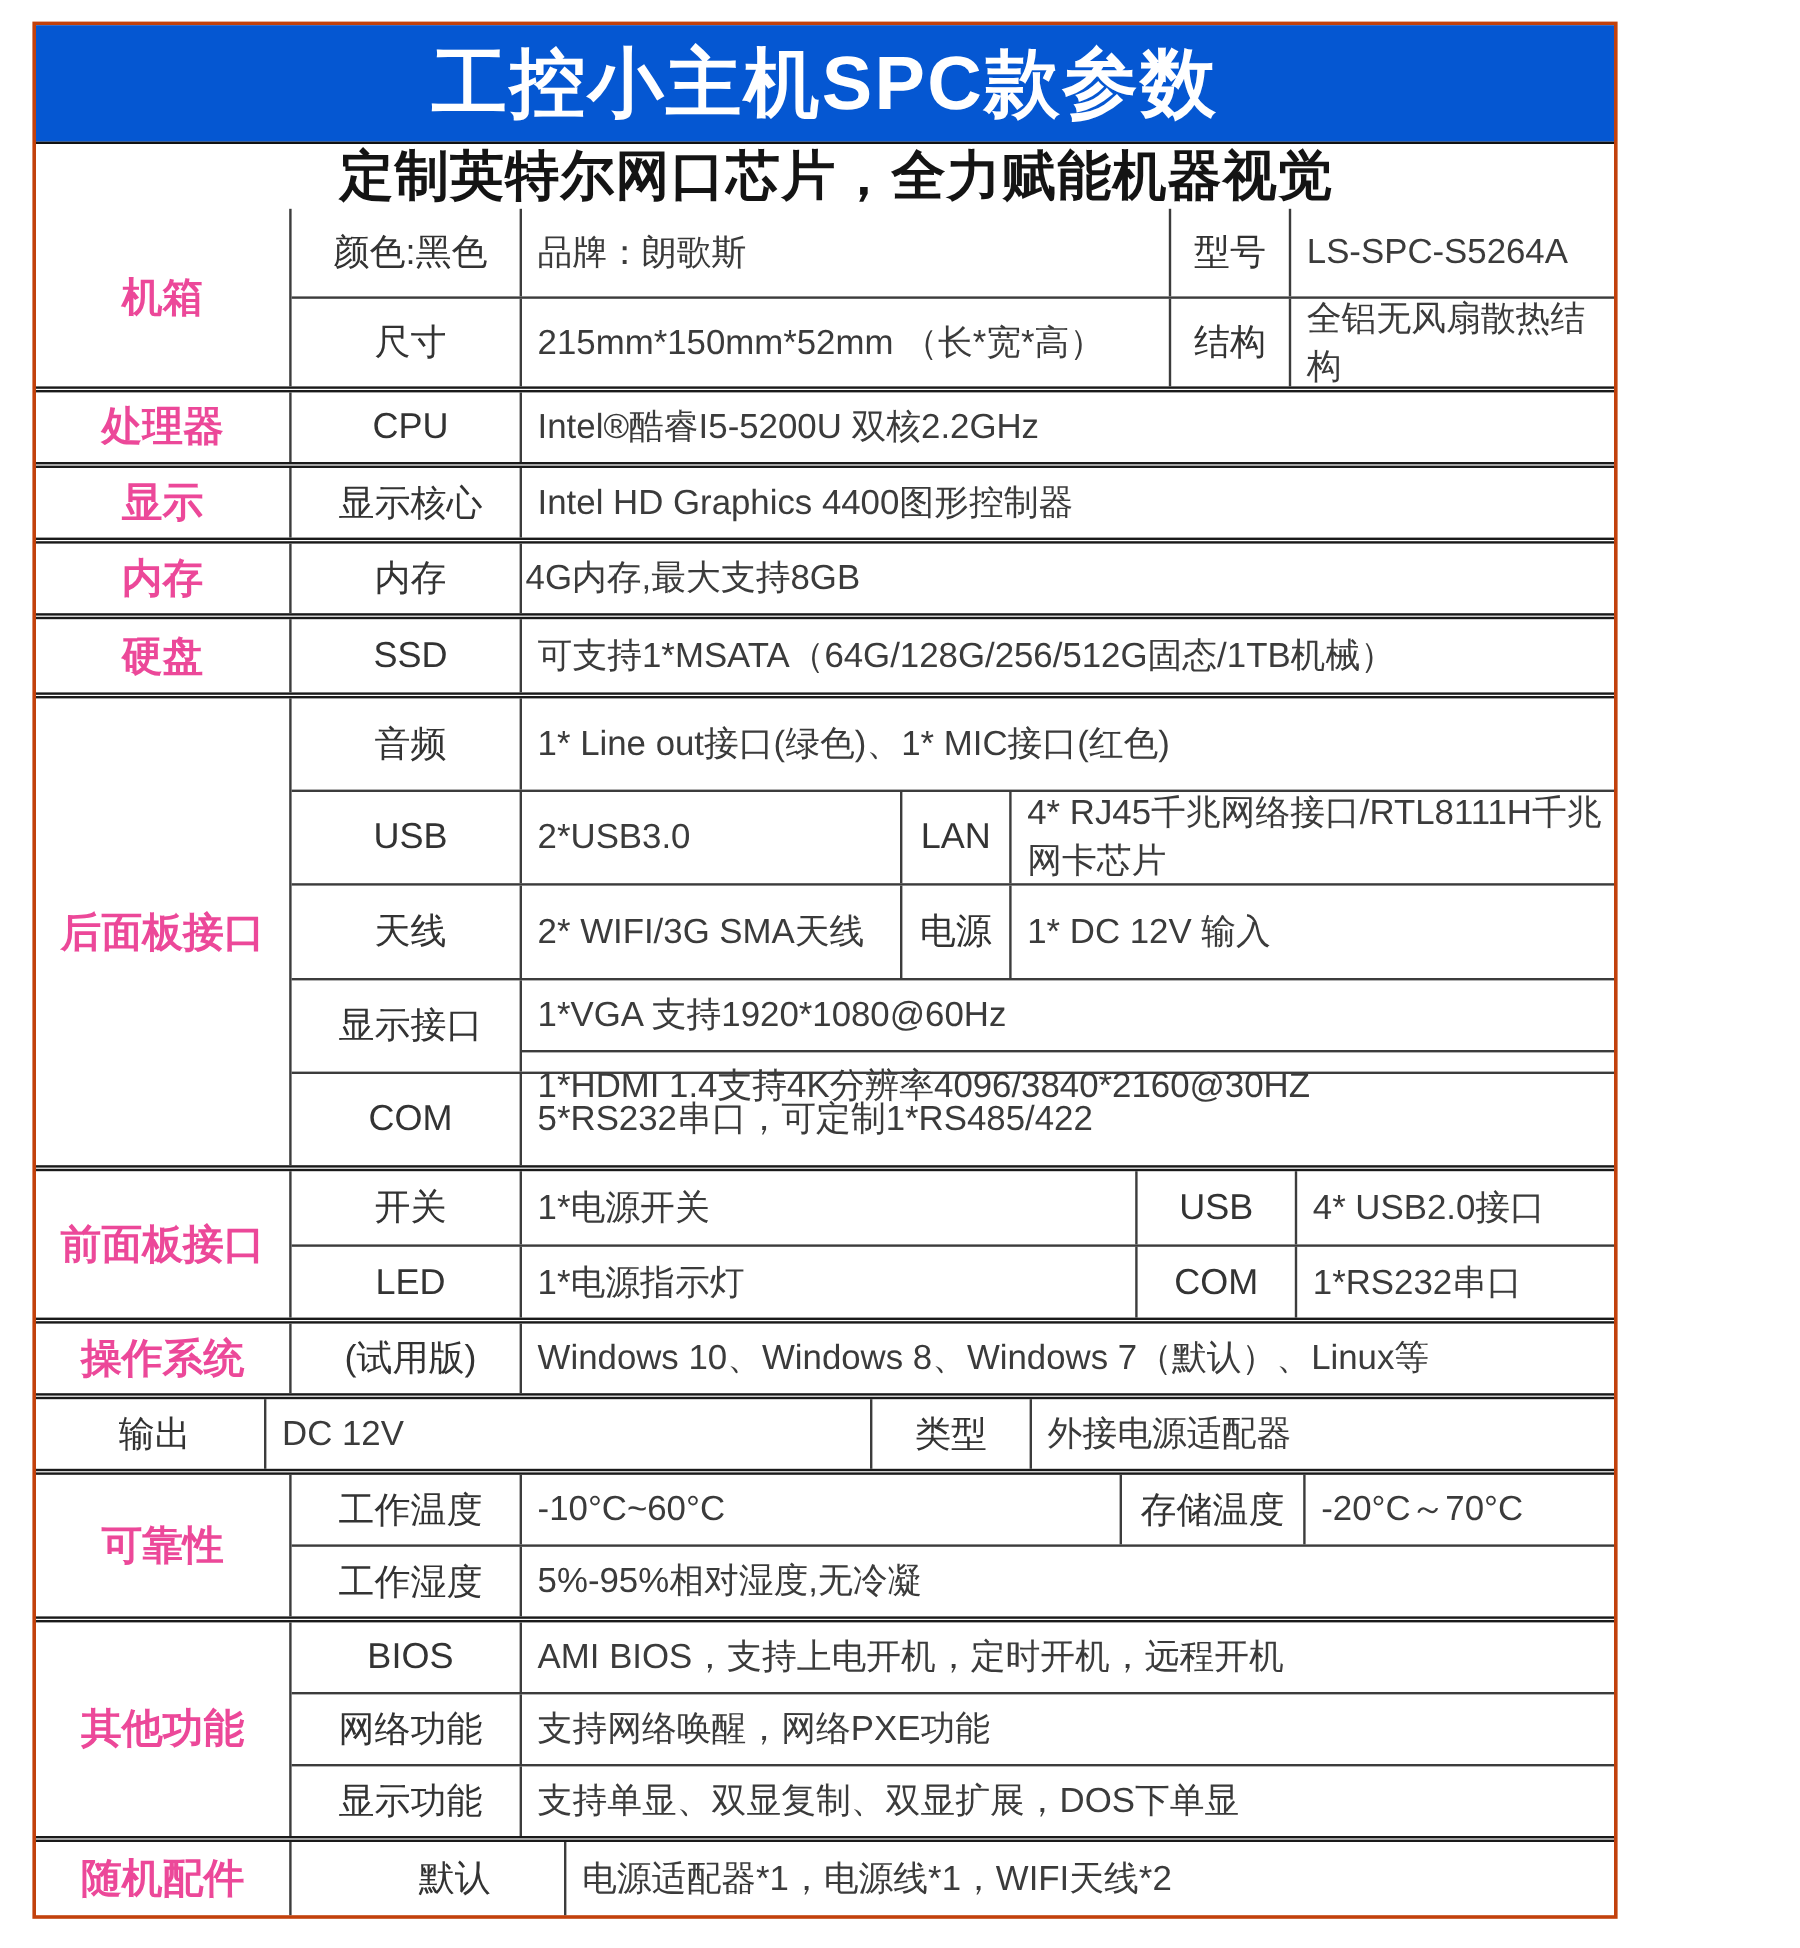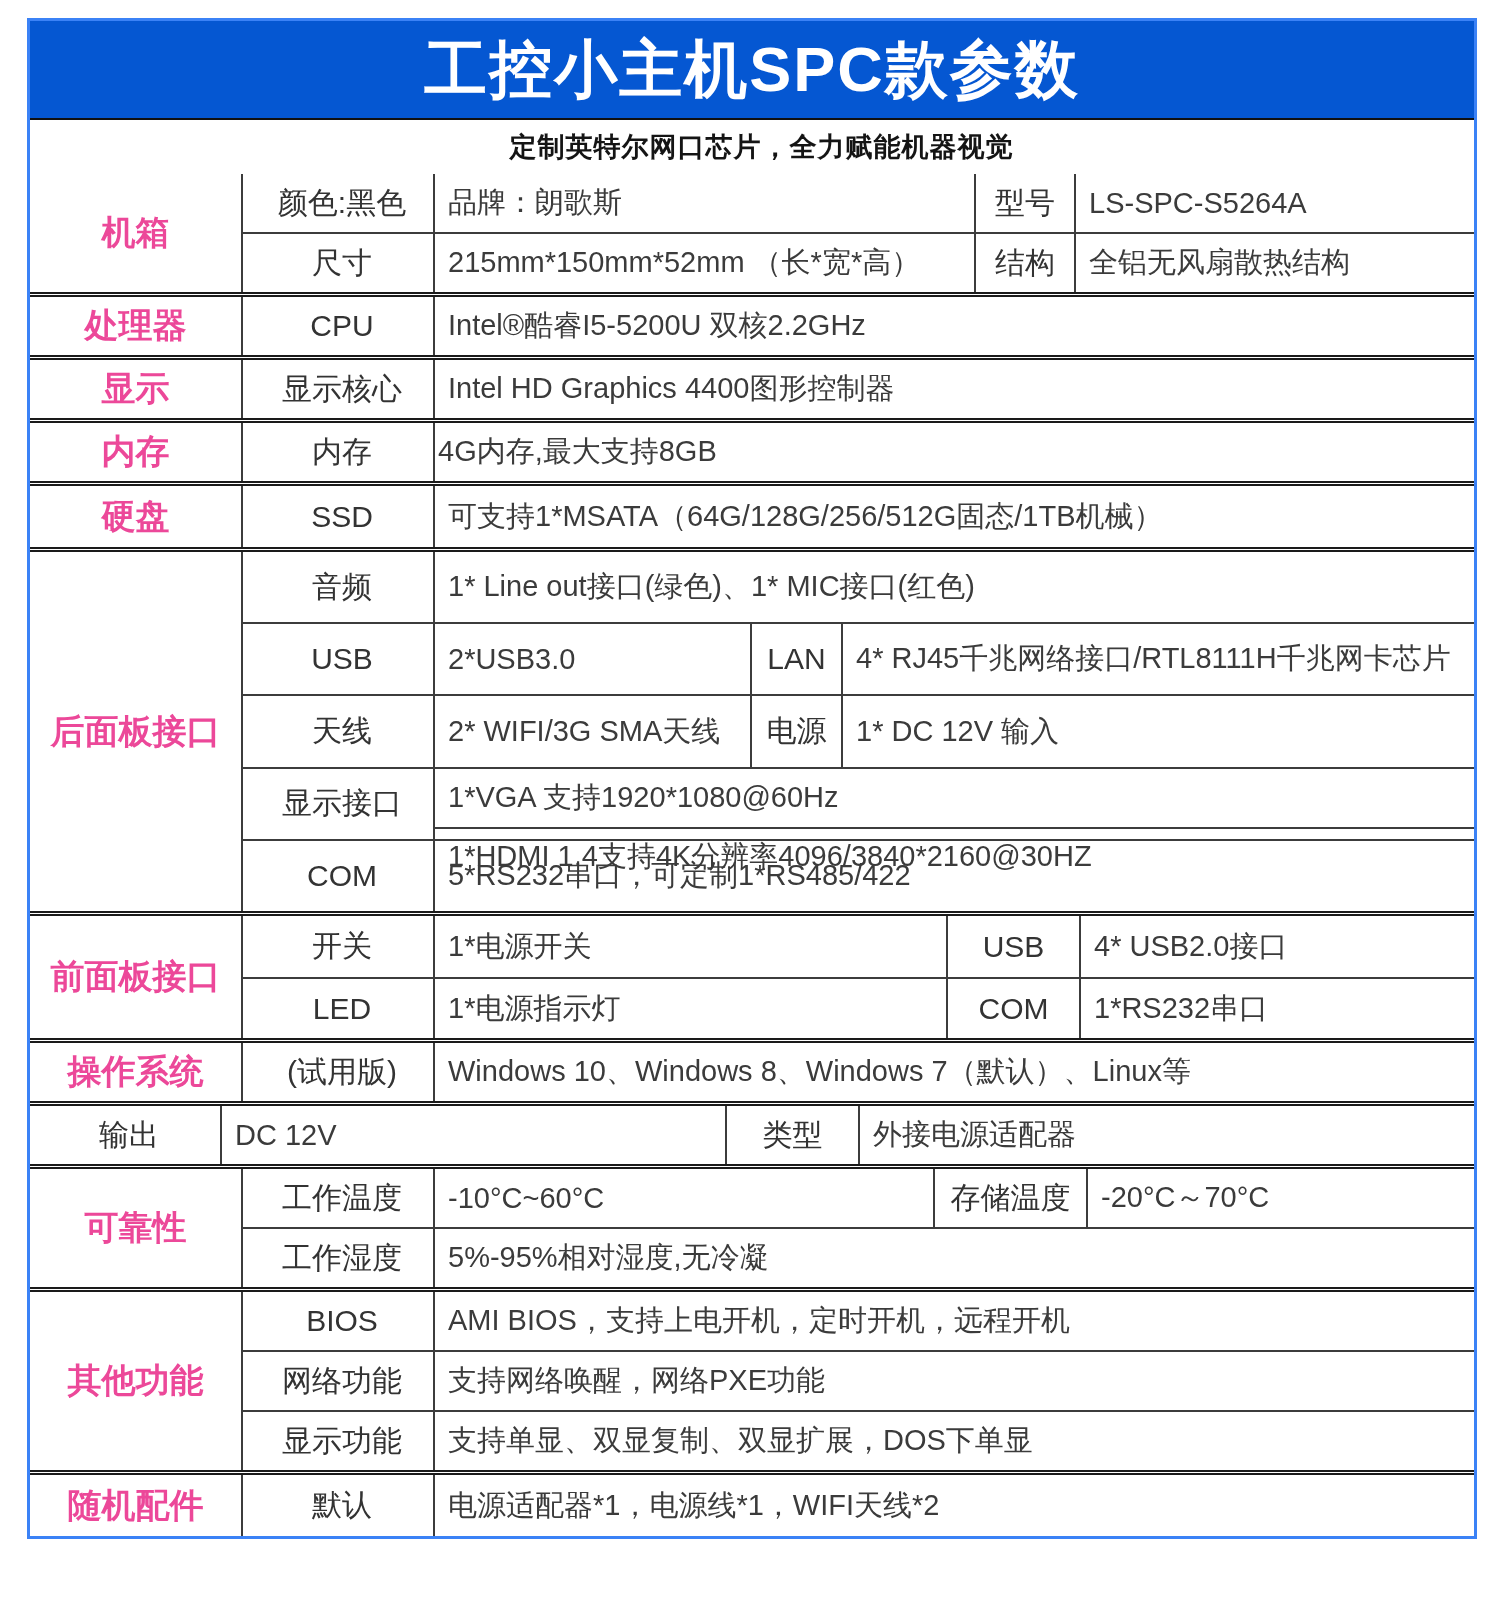--- a/index.html
+++ b/index.html
@@ -4,36 +4,36 @@
 <style>
   * { box-sizing: border-box; margin: 0; padding: 0; }
   html, body {
     width: 1500px; height: 1623px;
     background: #ffffff;
     font-family: "Liberation Sans", sans-serif;
   }
   .sheet {
     position: absolute;
     left: 27px; top: 18px;
-    width: 1450px;
-    border: 3px solid #3b82f6;
+    width: 1321px;
+    border: 3px solid #c2410c;
     background: #ffffff;
   }
   .title-bar {
     height: 97px;
     background: var(--hdr, #0557d2);
     color: #ffffff;
     display: flex; align-items: center; justify-content: center;
     font-size: 63px; font-weight: bold;
     letter-spacing: 2px;
   }
   .subtitle-bar {
     height: 56px;
     display: flex; align-items: center; justify-content: center;
-    font-size: 27px; font-weight: bold; color: #141414;
+    font-size: 45px; font-weight: bold; color: #141414;
     border-top: 2px solid #111111;
     letter-spacing: 1px;
     padding-left: 19px;
   }
   .section {
     display: flex;
     border-top: 5px double #1a1a1a;
   }
   .sec-head {
     flex: 0 0 213px;
@@ -241,20 +241,20 @@
       <div class="subrow">
         <div class="cell label w-sub">显示功能</div>
         <div class="cell val fill">支持单显、双显复制、双显扩展，DOS下单显</div>
       </div>
     </div>
   </div>
 
   <div class="section">
     <div class="sec-head">随机配件</div>
     <div class="rows">
-      <div class="subrow" style="min-height:61px;">
+      <div class="subrow" style="min-height:61px;margin-left:37px;">
         <div class="cell label w-sub">默认</div>
         <div class="cell val fill">电源适配器*1，电源线*1，WIFI天线*2</div>
       </div>
     </div>
   </div>
 
 </div>
 
 </body></html>

